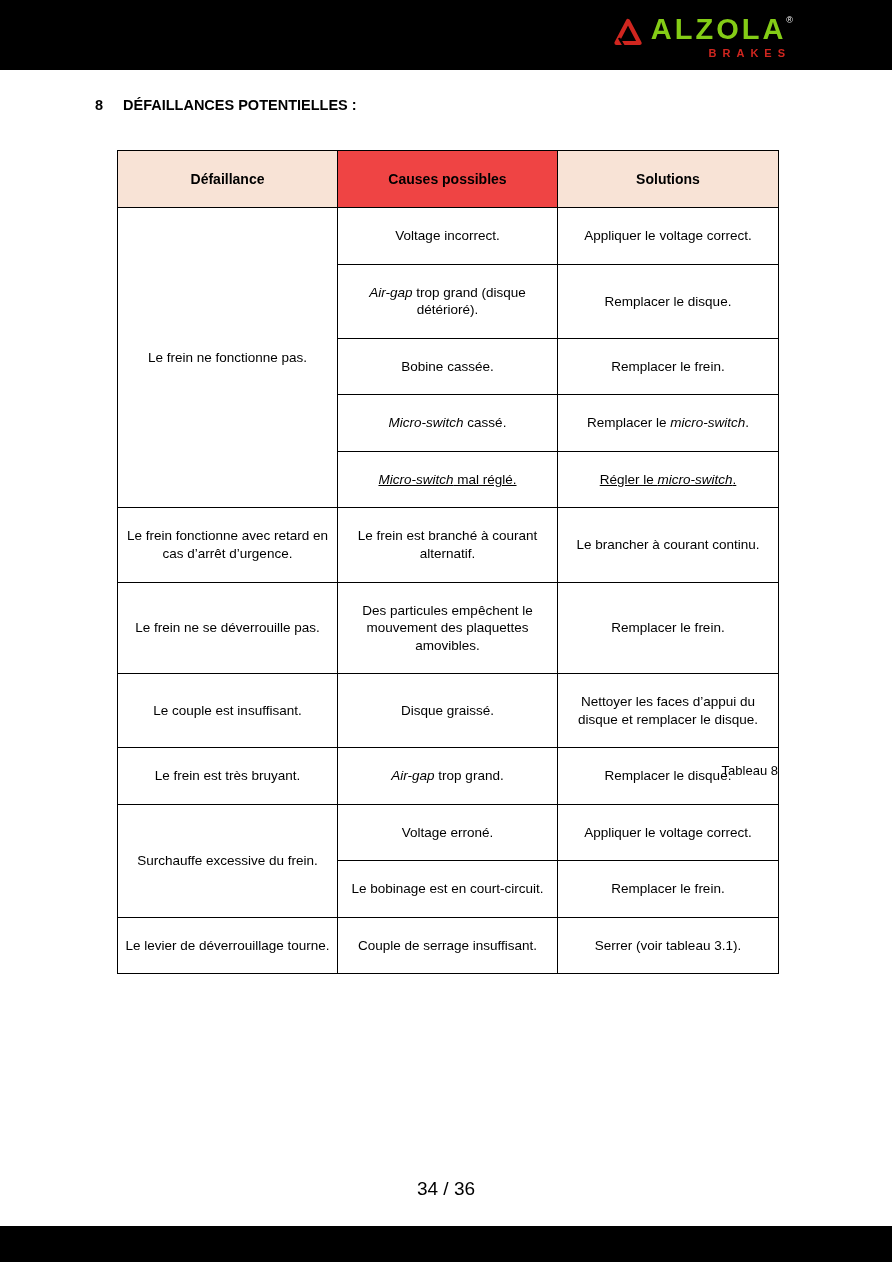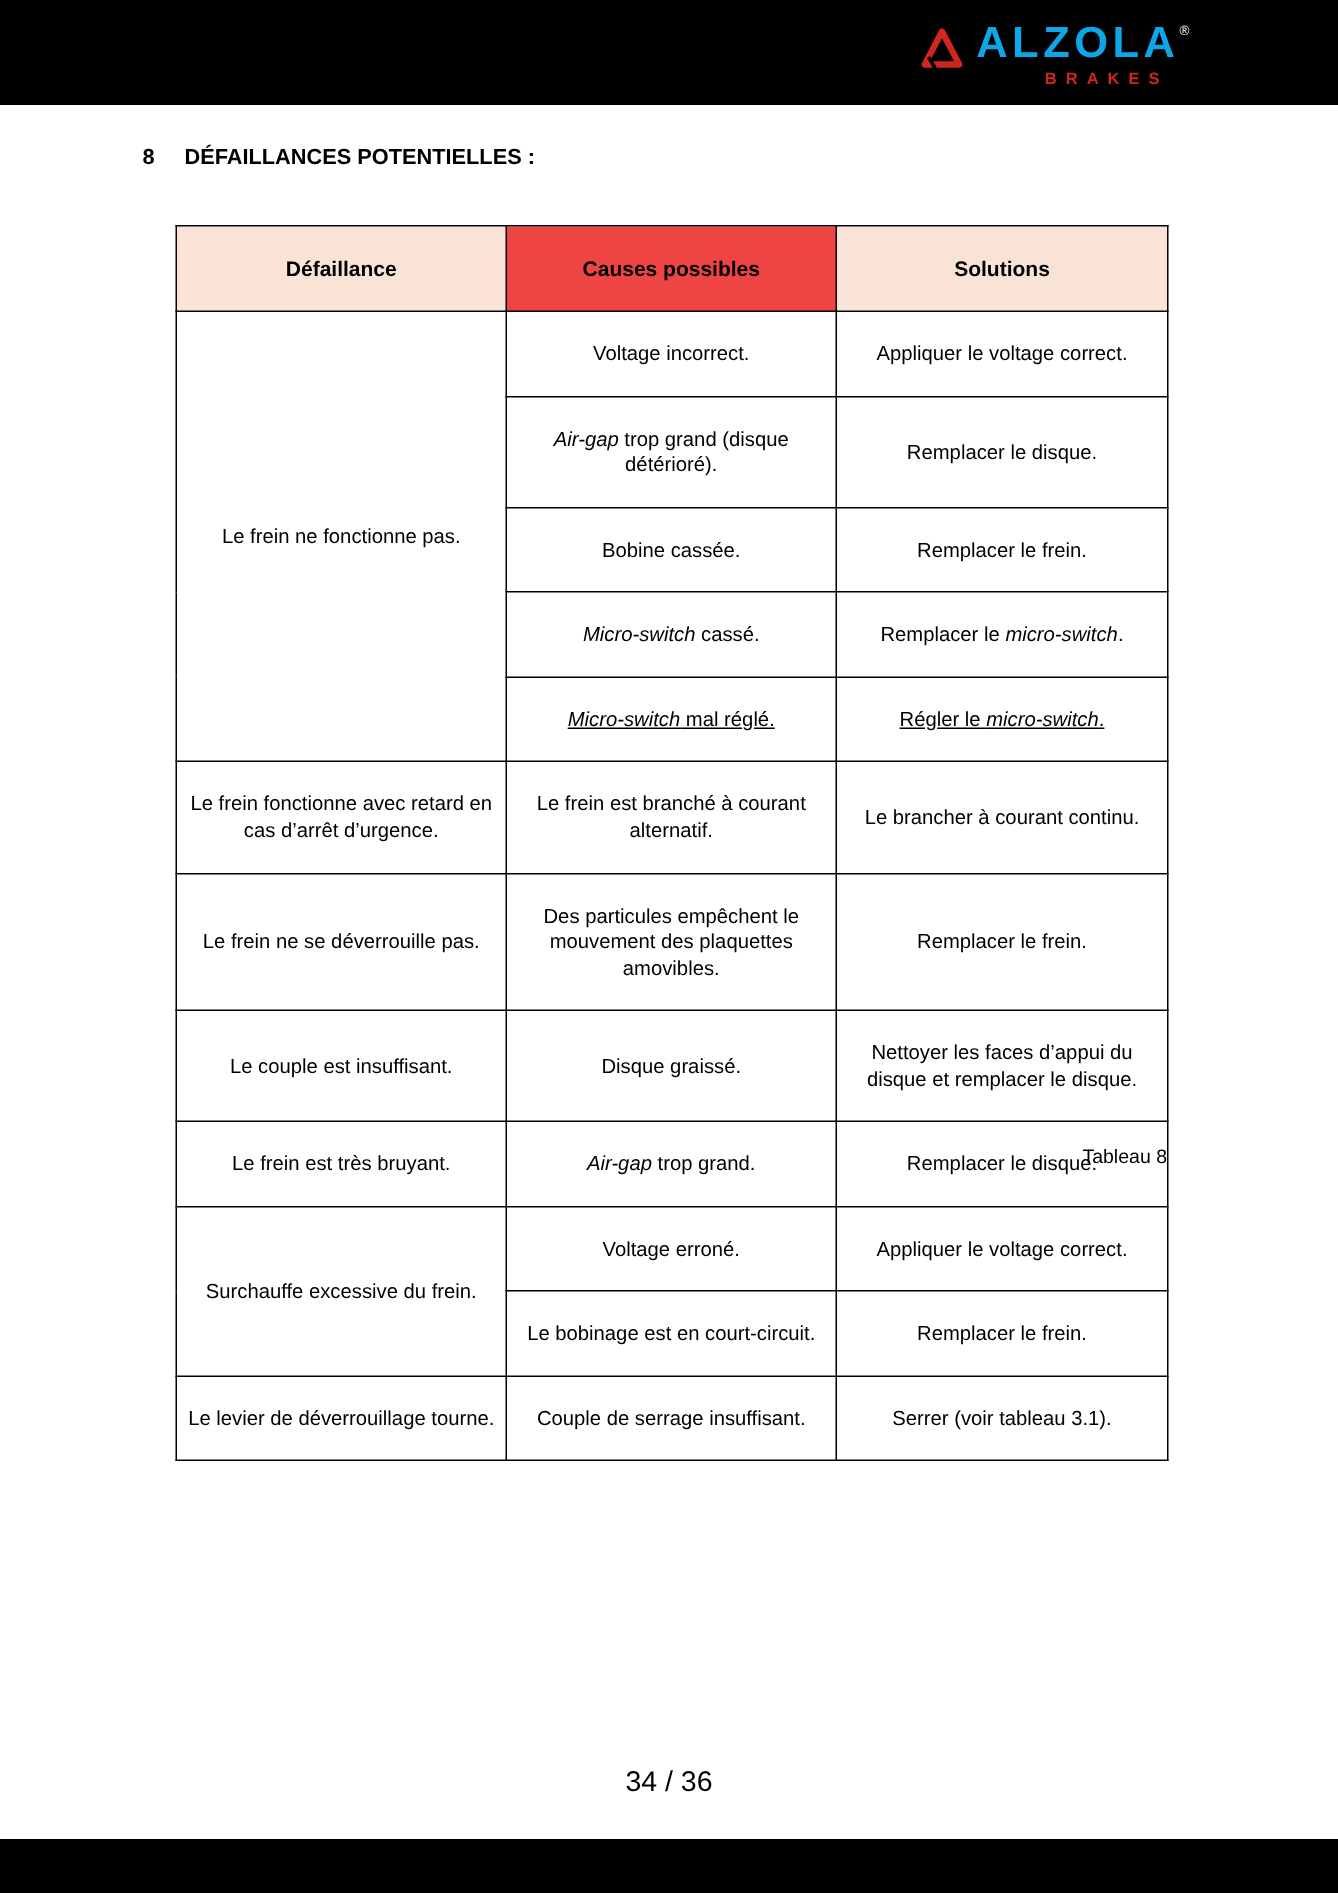--- a/index.html
+++ b/index.html
@@ -6,23 +6,23 @@
   html,body { background:#ffffff; }
   body { font-family:"Liberation Sans", sans-serif; color:#000; }
   .page { position:relative; width:892px; height:1262px; background:#fff; margin:0 auto; overflow:hidden; }
 
   
   .topbar { position:absolute; top:0; left:0; width:100%; height:70px; background:#000; }
   .logo { position:absolute; top:15px; right:99px; display:flex; align-items:flex-start; gap:9px; }
   .logo-tri { display:block; margin-top:2px; }
   .brand-col { display:flex; flex-direction:column; align-items:flex-end; }
   .brand-line { display:flex; align-items:flex-start; }
-  .brand-name { color:#0ea5e9; font-weight:bold; font-size:29px; letter-spacing:3px; line-height:1; }
+  .brand-name { color:#84cc16; font-weight:bold; font-size:29px; letter-spacing:3px; line-height:1; }
   .brand-reg { color:#fff; font-size:9px; line-height:1; margin-top:1px; }
-  .brand-sub { color:#d0261f; font-weight:bold; font-size:11px; letter-spacing:6px; margin-top:3px; margin-right:14px; }
+  .brand-sub { color:#d0261f; font-weight:bold; font-size:11px; letter-spacing:6px; margin-top:3px; margin-right:2px; }
 
   
   .heading { position:absolute; top:97px; left:95px; font-weight:bold; font-size:14.5px; display:flex; }
   .heading .num { width:28px; }
 
   
   table.failures { position:absolute; left:117px; top:150px; width:661px; border-collapse:collapse; table-layout:fixed; font-size:13.5px; }
   table.failures th, table.failures td { border:1px solid #000; padding:19px 5px; vertical-align:middle; line-height:1.3; }
   table.failures th { height:46px; text-align:center; font-weight:bold; font-size:14px; }
   table.failures td { text-align:center; }

